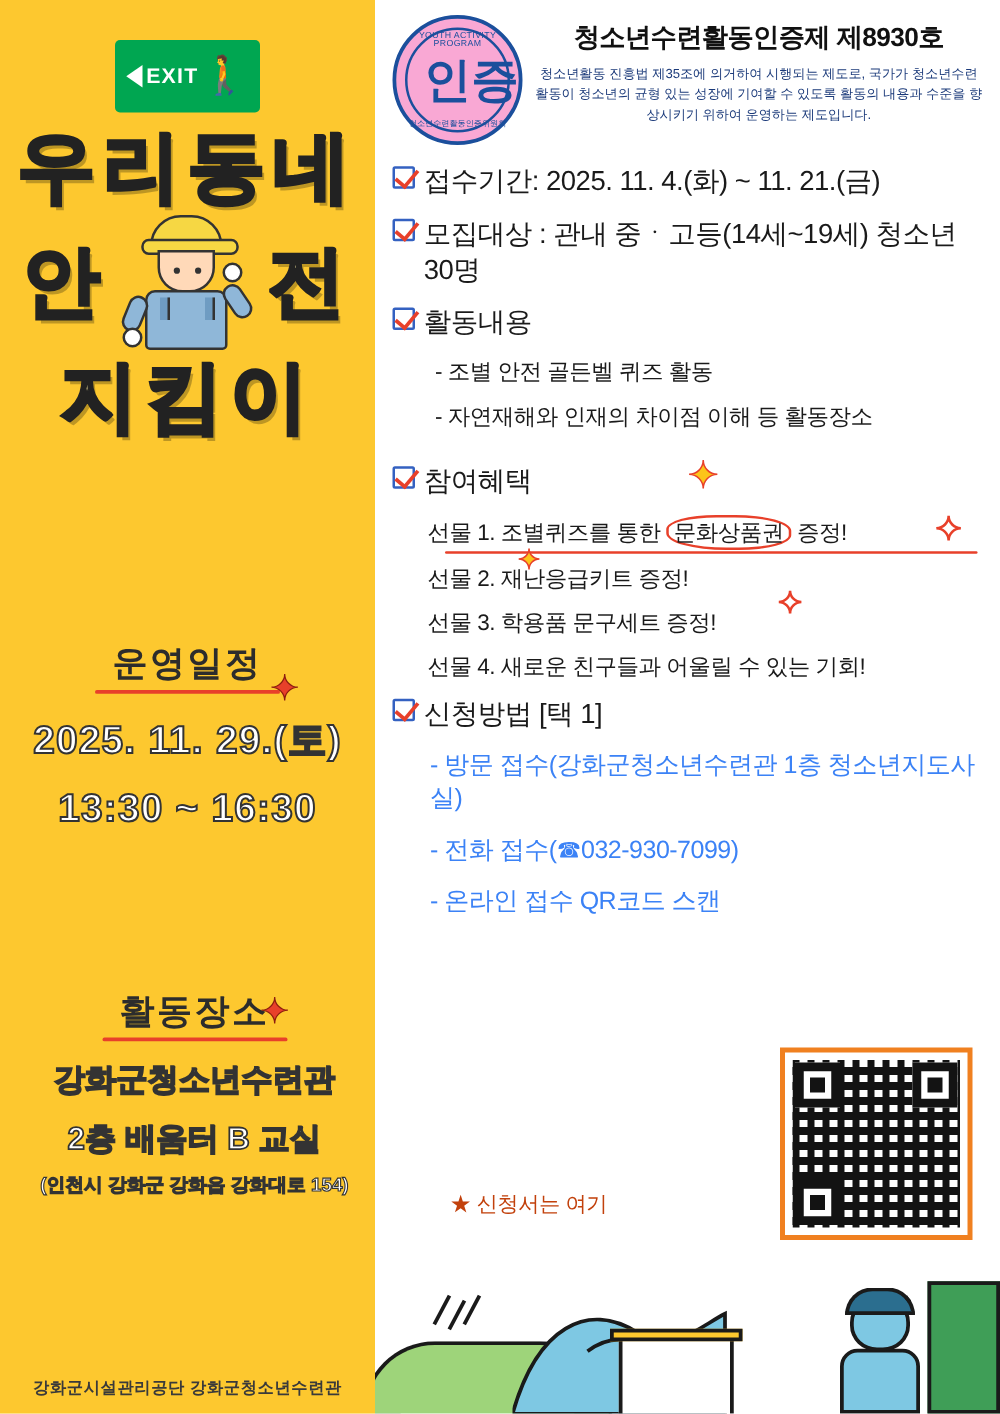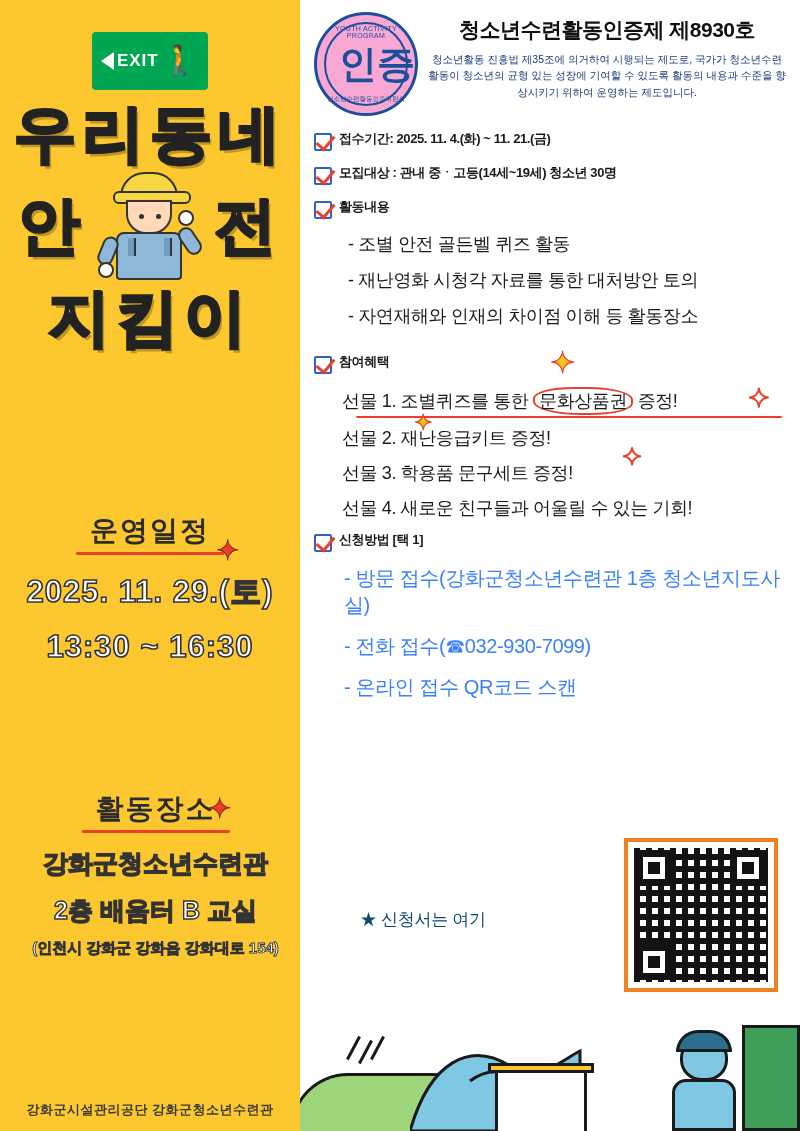--- a/index.html
+++ b/index.html
@@ -258,21 +258,21 @@
   }
   .chk:after {
     content: "";
     position: absolute; left: 4px; top: -3px;
     width: 8px; height: 15px;
     border: solid #e8402a;
     border-width: 0 3px 3px 0;
     transform: rotate(40deg);
   }
   .line-text {
-    font-size: 13px; font-weight: bold; color: #1a1a1a;
+    font-size: 22px; font-weight: normal; color: #1a1a1a;
     line-height: 1.32; letter-spacing: -0.4px;
   }
   .sub-item {
     font-size: 18px; color: #1a1a1a;
     margin: 0 0 12px 34px;
     letter-spacing: -0.4px;
   }
   .gift {
     font-size: 18px; color: #1a1a1a;
     margin: 0 0 11px 28px;
@@ -320,22 +320,22 @@
   }
   .qr .finder.tl { left: 2px; top: 2px; }
   .qr .finder.tr { right: 2px; top: 2px; }
   .qr .finder.bl { left: 2px; bottom: 2px; }
   .qr .finder:after {
     content: ""; position: absolute; left: 5px; top: 5px;
     width: 12px; height: 12px; background: #000;
   }
   .qr-caption {
     position: absolute;
-    left: 60px; top: 908px;
-    font-size: 17px; color: #0c4a6e; letter-spacing: -0.3px;
+    left: 60px; top: 952px;
+    font-size: 17px; color: #c2410c; letter-spacing: -0.3px;
   }
   .ystar { color: #fcc419; -webkit-text-stroke: 1.2px #e8402a; }
   .rstar { color: #fff; -webkit-text-stroke: 2px #e8402a; }
 
   
   .bottom-art {
     position: absolute; left: 300px; bottom: 0;
     width: 500px; height: 120px;
     overflow: hidden;
   }
@@ -460,21 +460,20 @@
       <div class="line">
         <span class="chk"></span>
         <span class="line-text">모집대상 : 관내 중ㆍ고등(14세~19세) 청소년 30명</span>
       </div>
 
       <div class="line">
         <span class="chk"></span>
         <span class="line-text">활동내용</span>
       </div>
       <div class="sub-item">- 조별 안전 골든벨 퀴즈 활동</div>
-      <div class="sub-item">- 재난영화 시청각 자료를 통한 대처방안 토의</div>
       <div class="sub-item">- 자연재해와 인재의 차이점 이해 등 활동장소</div>
 
       <div class="line" style="position:relative;margin-top:25px;">
         <span class="chk"></span>
         <span class="line-text">참여혜택</span>
         <span class="star ystar" style="left:236px; top:-8px; font-size:30px;">✦</span>
       </div>
 
       <div class="gift" style="position:relative;">
         <span>선물 1. 조별퀴즈를 통한 </span><span class="circled">문화상품권</span><span> 증정!</span>

